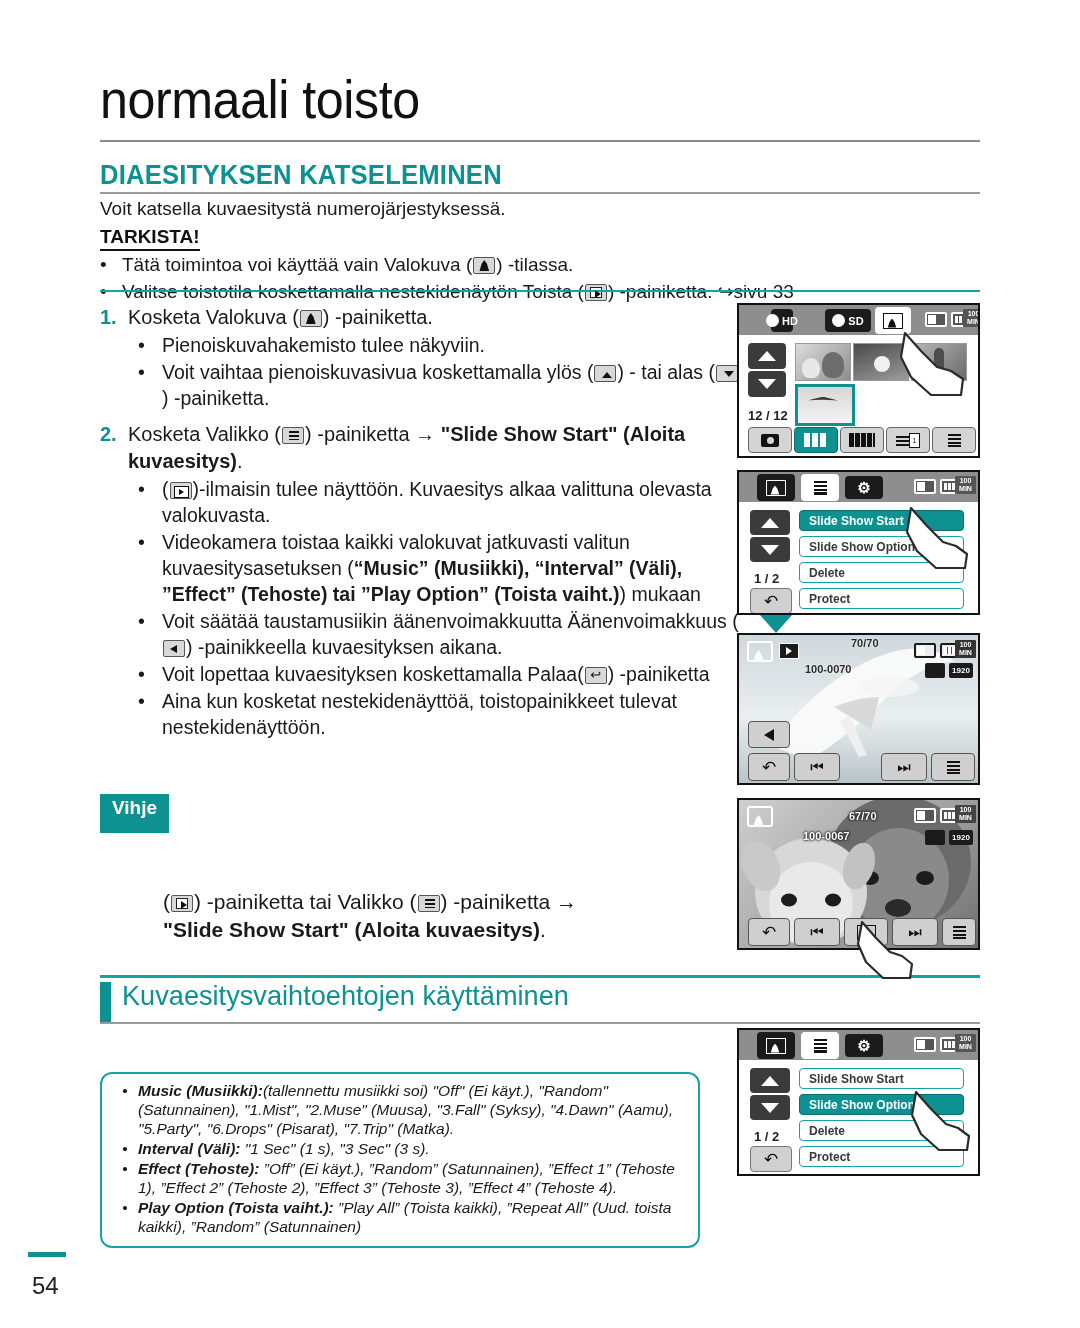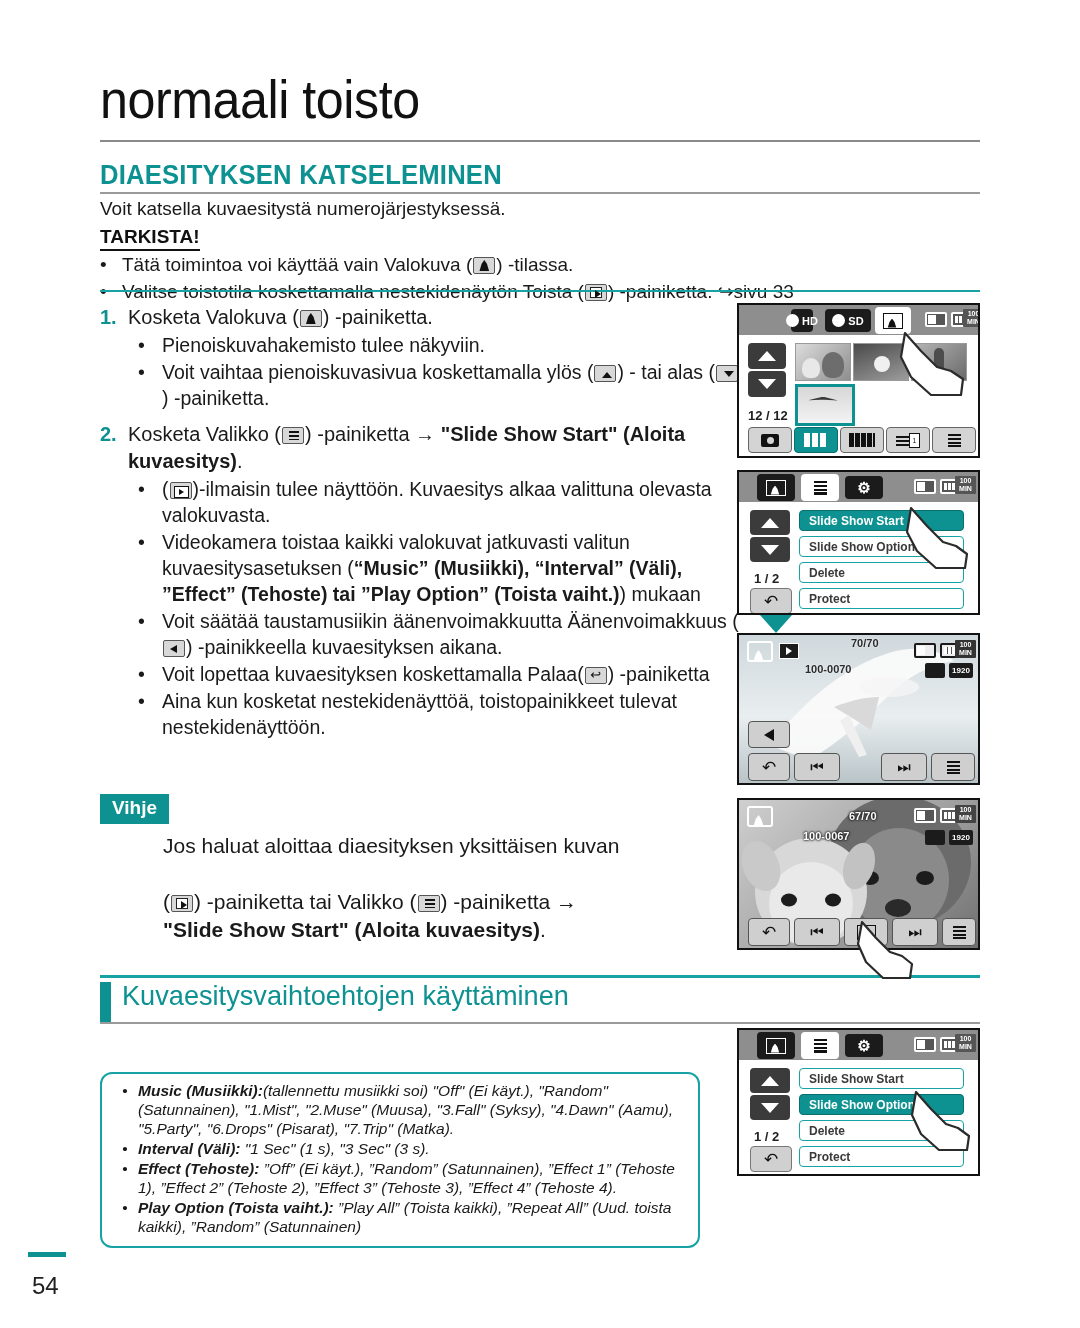--- a/index.html
+++ b/index.html
@@ -71,21 +71,21 @@
   .sub .bul{width:24px;flex:none;}
   .sub .txt{flex:1;}
 
   b{font-weight:bold;}
 
   
   .vihje-label{
     position:absolute;left:100px;top:794px;
     background:#0d9191;color:#fff;
     font-size:19px;font-weight:bold;
-    padding:3px 12px 5px 12px;
+    padding:3px 12px 14px 12px;
   }
   .vihje-body{
     position:absolute;left:163px;top:832px;width:560px;
     font-size:21px;line-height:28px;
   }
 
   
   .rule-teal2{
     position:absolute;left:100px;top:975px;width:880px;height:3px;
     background:#17a3a3;
@@ -356,21 +356,21 @@
     </div>
 
     <div class="sub">
       <span class="bul">•</span>
       <span class="txt">Aina kun kosketat nestekidenäyttöä, toistopainikkeet tulevat nestekidenäyttöön.</span>
     </div>
   </div>
 
   <div class="vihje-label">Vihje</div>
   <div class="vihje-body">
-    <span>Jos haluat aloittaa diaesityksen yksittäisen kuvan</span><br>
+    <br>
     <br>
     <span>(</span><span class="ic ic-play"></span><span>) -painiketta tai Valikko (</span><span class="ic ic-menu"></span><span>) -painiketta →</span><br>
     <b>"Slide Show Start" (Aloita kuvaesitys)</b><span>.</span>
   </div>
 
   <div class="rule-teal2"></div>
   <div class="subhead-bar"></div>
   <div class="subhead">Kuvaesitysvaihtoehtojen käyttäminen</div>
   <div class="rule-grey2"></div>
 
@@ -393,21 +393,21 @@
       <span class="txt"><b>Play Option (Toista vaiht.):</b><span> ”Play All” (Toista kaikki), ”Repeat All” (Uud. toista kaikki), ”Random” (Satunnainen)</span></span>
     </div>
   </div>
 
   <div class="pagenum">54</div>
   <div class="pagerule"></div>
 
   <div class="shot" style="left:737px;top:303px;width:243px;height:155px;">
     <div class="lcd-top"></div>
 
-    <div class="tab dark" style="left:52px;width:22px;">
+    <div class="tab dark" style="left:32px;width:22px;">
       <span class="reel"></span>
         <span>HD</span>
     </div>
     <div class="tab dark" style="left:86px;width:46px;">
       <span class="reel"></span>
         <span>SD</span>
     </div>
     <div class="tab sel" style="left:136px;width:36px;top:2px;height:27px;">
       <span style="display:inline-block;width:18px;height:14px;border:1.5px solid #111;position:relative;">
         <span style="position:absolute;left:3px;bottom:0;width:10px;height:9px;background:#111;clip-path:polygon(50% 0,75% 40%,92% 100%,8% 100%,25% 40%);"></span>

